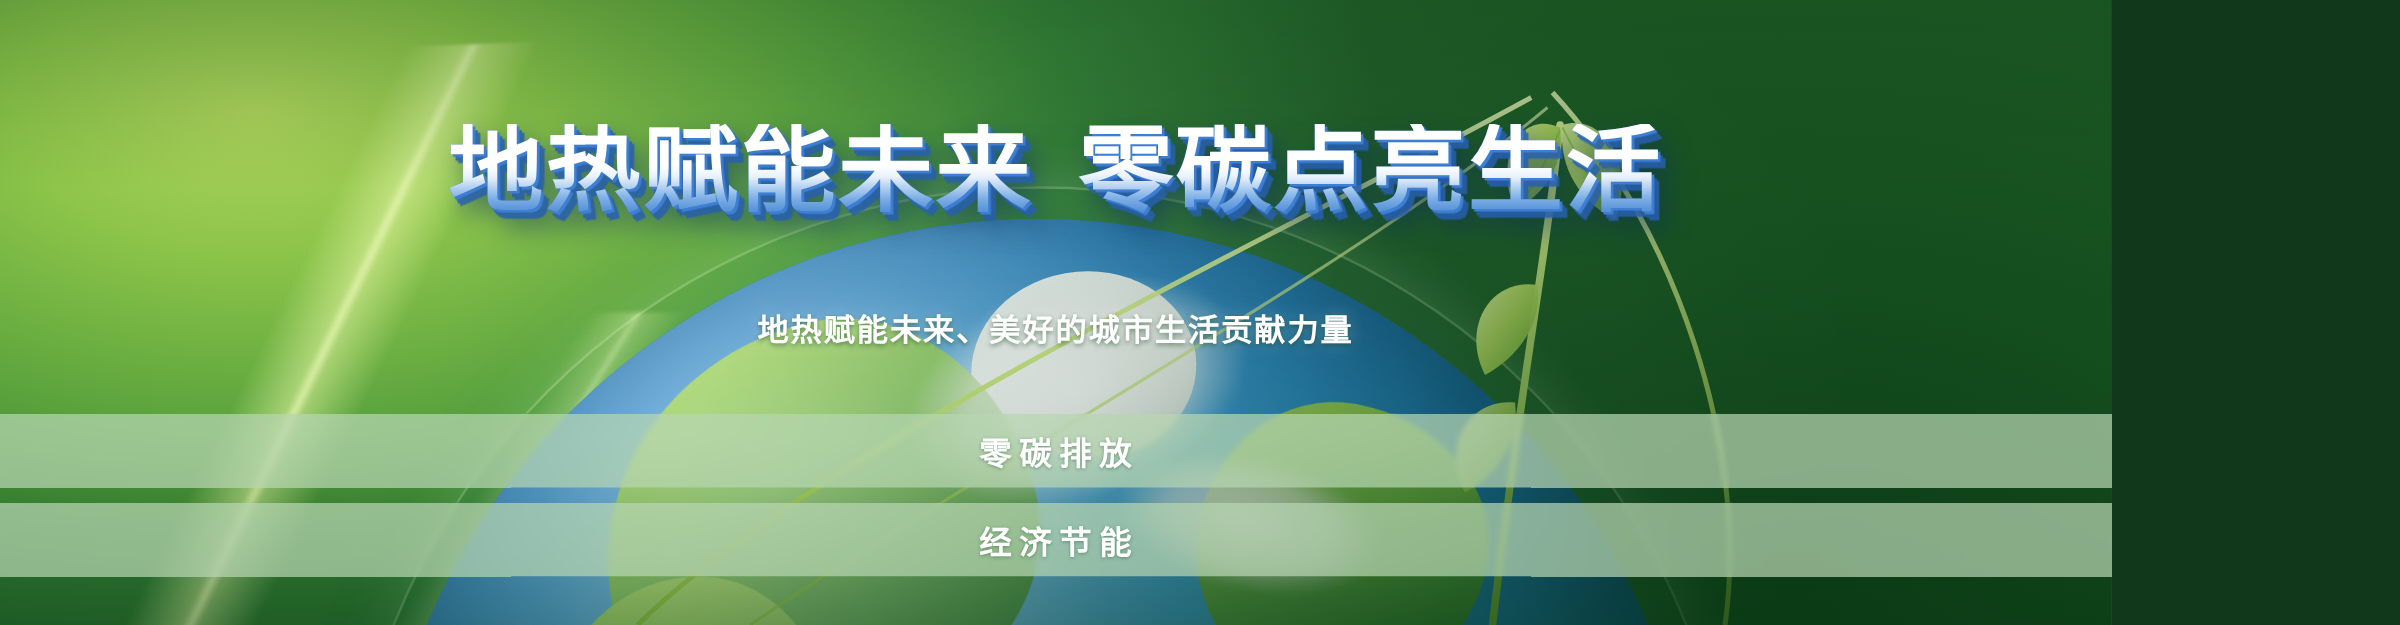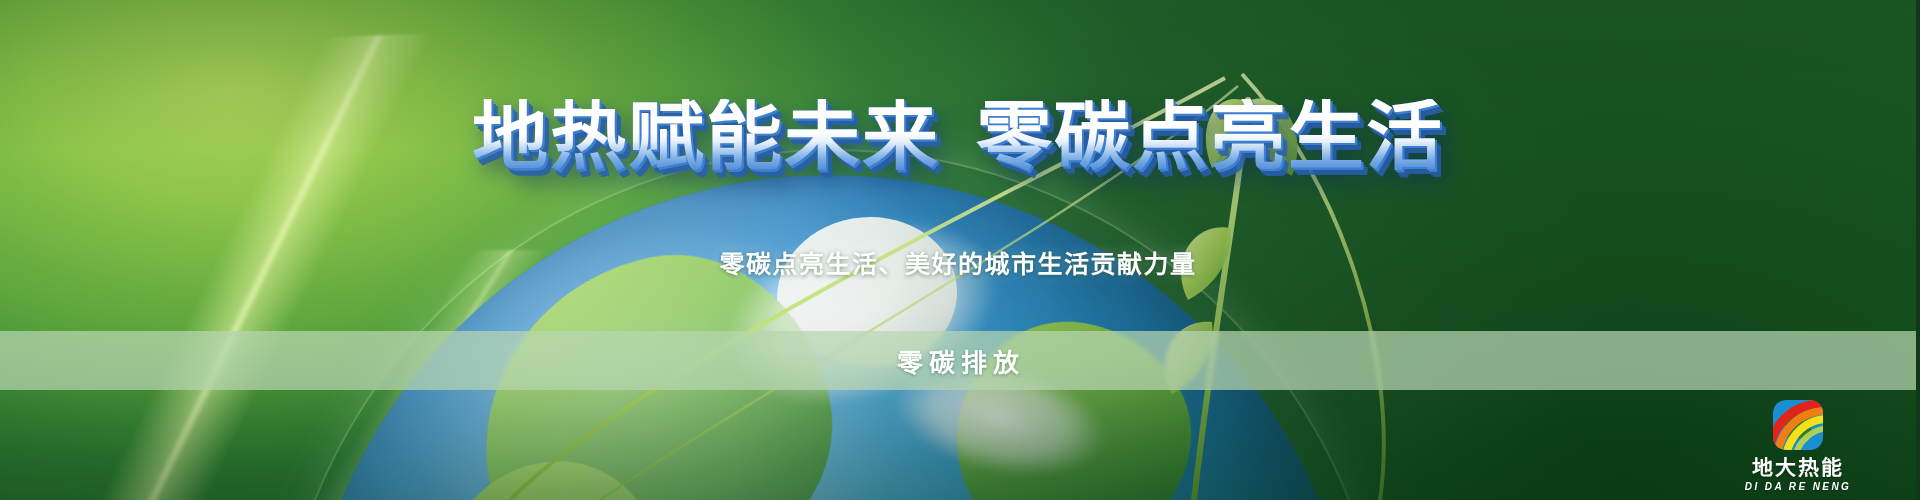--- a/index.html
+++ b/index.html
@@ -3,21 +3,21 @@
 <meta charset="utf-8">
 <title>地大热能 Banner</title>
 <style>
   html, body {
     margin: 0;
     padding: 0;
     background: #12381c;
   }
   .banner {
     position: relative;
-    width: 1916px;
+    width: 1689px;
     height: 500px;
     overflow: hidden;
     font-family: "Liberation Sans", "DejaVu Sans", sans-serif;
     background: #2f7a31;
   }
 
   
   .bg-base {
     position: absolute;
     inset: 0;
@@ -305,42 +305,22 @@
   <div class="content">
 
     <div class="headline-stroke" aria-hidden="true">
       <span>地热赋能未来</span><span class="headline-gap"></span><span>零碳点亮生活</span>
     </div>
 
     <h1 class="headline">
       <span>地热赋能未来</span><span class="headline-gap"></span><span>零碳点亮生活</span>
     </h1>
 
-    <div class="subtitle">零碳点亮生活、美好的城市生活贡献力量</div>
+    <div class="subtitle">地热赋能未来、美好的城市生活贡献力量</div>
 
     <div class="tags">
       <div class="tag">零碳排放</div>
+      <div class="tag">经济节能</div>
     </div>
 
-    <div class="logo">
-      <div class="logo-mark">
-        <svg width="66" height="54" viewBox="0 0 66 54" fill="none" aria-hidden="true">
-          <defs>
-            <clipPath id="sqClip">
-              <rect x="8" y="2" width="50" height="50" rx="13" ry="13"></rect>
-            </clipPath>
-          </defs>
-          <rect x="8" y="2" width="50" height="50" rx="13" ry="13" fill="#1a8fd0"></rect>
-          <rect x="20" y="14" width="26" height="26" rx="6" ry="6" fill="#2f7a31"></rect>
-          <g clip-path="url(#sqClip)">
-            <path d="M2 62 C 6 24, 30 4, 62 6" stroke="#e2231a" stroke-width="9" fill="none" stroke-linecap="round"></path>
-            <path d="M11 62 C 15 30, 36 12, 64 13" stroke="#f07f13" stroke-width="8" fill="none" stroke-linecap="round"></path>
-            <path d="M20 62 C 24 36, 42 20, 66 21" stroke="#f7e018" stroke-width="8" fill="none" stroke-linecap="round"></path>
-            <path d="M29 62 C 33 42, 49 29, 68 30" stroke="#bcd94b" stroke-width="6" fill="none" stroke-linecap="round" opacity="0.9"></path>
-          </g>
-        </svg>
-      </div>
-      <div class="logo-cn">地大热能</div>
-      <div class="logo-en">DI DA RE NENG</div>
-    </div>
 
   </div>
 </div>
 
 </body></html>

